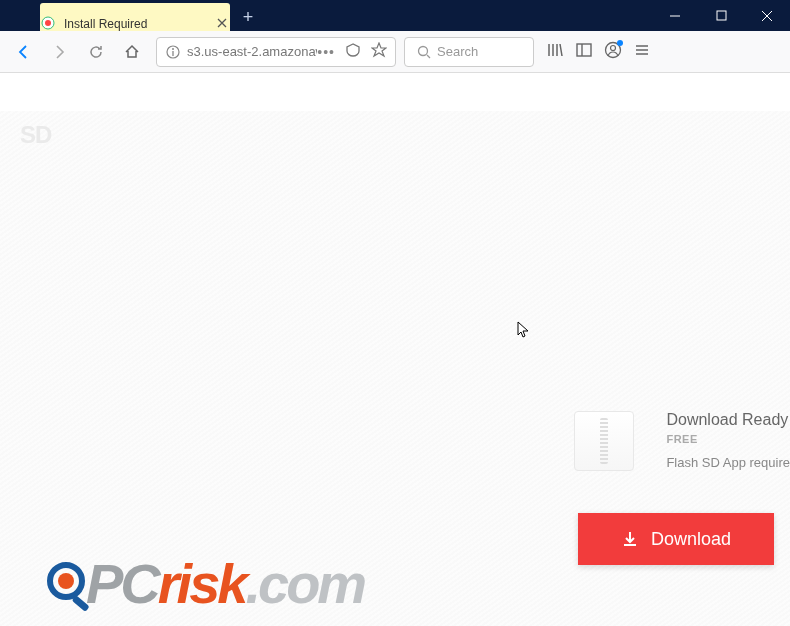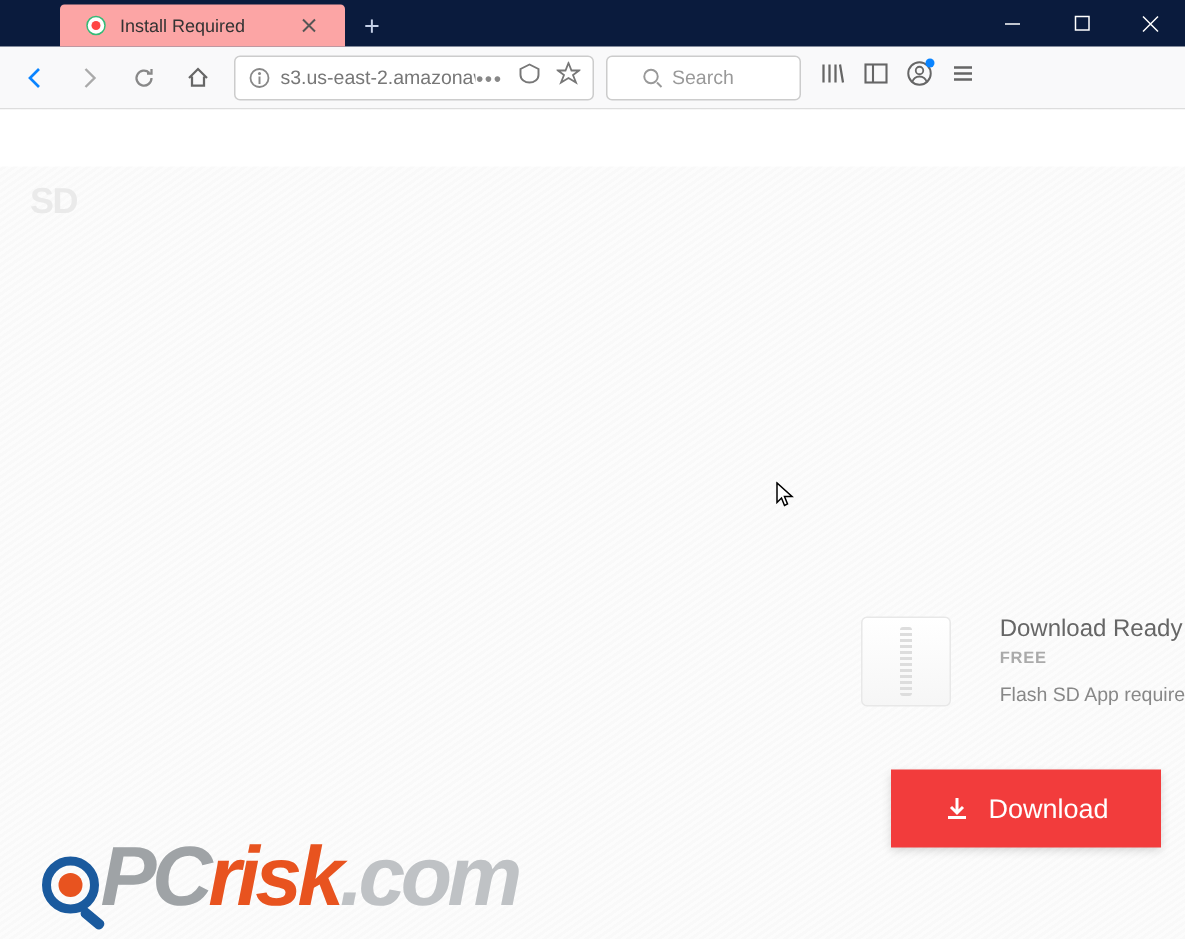--- a/index.html
+++ b/index.html
@@ -1,50 +1,50 @@
 <!DOCTYPE html>
 <html><head>
 <meta charset="utf-8">
 <style>
 *{margin:0;padding:0;box-sizing:border-box;font-family:"Segoe UI",Arial,sans-serif}
 body{width:790px;height:626px;overflow:hidden;background:#fff;position:relative}
 .titlebar{height:31px;background:#0a1b3d;display:flex;align-items:flex-end;position:relative}
-.tab{background:#fca5a5;height:28px;margin-left:40px;display:flex;align-items:center;padding:0 16px;border-radius:3px 3px 0 0;width:190px;position:relative}
+.tab{background:#fef9c3;height:28px;margin-left:40px;display:flex;align-items:flex-end;padding:0 0;border-radius:3px 3px 0 0;width:190px;position:relative}
 .tab-favicon{width:16px;height:16px;margin-right:8px;display:flex;align-items:center;justify-content:center}
 .tab-title{font-size:12px;color:#333;flex:1;overflow:hidden;text-overflow:ellipsis;white-space:nowrap}
 .tab-close{width:16px;height:16px;display:flex;align-items:center;justify-content:center;color:#666;cursor:pointer;font-size:14px}
 .new-tab{width:28px;height:28px;display:flex;align-items:center;justify-content:center;color:#c5d1e8;font-size:18px;cursor:pointer;margin-left:4px}
 .win-controls{position:absolute;right:0;top:0;display:flex;height:31px}
 .win-btn{width:46px;height:31px;display:flex;align-items:center;justify-content:center;color:#fff;cursor:pointer}
 .toolbar{height:42px;background:#f9f9fa;border-bottom:1px solid #ddd;display:flex;align-items:center;padding:0 8px;gap:4px}
 .nav-btn{width:32px;height:32px;display:flex;align-items:center;justify-content:center;color:#888;cursor:pointer;border-radius:4px}
 .nav-btn.active{color:#0a84ff}
 .urlbar{flex:1;height:30px;background:#fff;border:1px solid #ccc;border-radius:4px;display:flex;align-items:center;padding:0 8px;margin:0 4px;max-width:240px}
 .url-icon{width:16px;height:16px;margin-right:6px;display:flex;align-items:center;justify-content:center;color:#777}
 .url-text{font-size:13px;color:#777;flex:1;overflow:hidden;white-space:nowrap}
 .url-actions{display:flex;align-items:center;gap:10px;margin-left:auto}
-.searchbar{width:130px;height:30px;background:#fff;border:1px solid #ccc;border-radius:4px;display:flex;align-items:center;padding:0 23px}
+.searchbar{width:130px;height:30px;background:#fff;border:1px solid #ccc;border-radius:4px;display:flex;align-items:center;padding:0 12px}
 .search-text{font-size:13px;color:#999;flex:1}
 .right-icons{display:flex;align-items:center;gap:12px;margin-left:8px}
 .content{position:relative;height:553px;background:#f5f5f5;overflow:hidden}
 .page-bg{position:absolute;inset:0;background:repeating-linear-gradient(145deg,#f9f9f9 0,#f9f9f9 2px,#fcfcfc 2px,#fcfcfc 4px)}
 .content-top{position:absolute;top:0;left:0;right:0;height:38px;background:#fff}
 .sd-logo{position:absolute;top:48px;left:20px;font-size:24px;font-weight:800;color:#eaeaea;letter-spacing:-1px}
 .cursor{position:absolute;top:248px;left:517px;pointer-events:none}
 .download-card{position:absolute;right:0;top:338px;display:flex;align-items:flex-start;gap:32px}
 .zip-icon{width:60px;height:60px;background:linear-gradient(#fff,#f6f6f6);border:1px solid #e8e8e8;border-radius:4px;display:flex;align-items:center;justify-content:center}
 .zip-teeth{width:8px;height:46px;background:repeating-linear-gradient(#ddd 0,#ddd 2px,transparent 2px,transparent 4px);border-radius:2px}
 .dl-info{display:flex;flex-direction:column;gap:4px}
 .dl-title{font-size:16px;color:#666}
 .dl-free{font-size:11px;color:#aaa;font-weight:700;letter-spacing:0.5px}
 .dl-desc{font-size:13px;color:#888;margin-top:6px}
-.dl-button{position:absolute;right:16px;top:440px;width:180px;height:52px;background:#f23c3c;display:flex;align-items:center;justify-content:center;gap:12px;cursor:pointer;box-shadow:0 2px 6px rgba(0,0,0,0.15)}
+.dl-button{position:absolute;right:16px;top:440px;width:196px;height:52px;background:#f23c3c;display:flex;align-items:center;justify-content:center;gap:12px;cursor:pointer;box-shadow:0 2px 6px rgba(0,0,0,0.15)}
 .dl-button-text{color:#fff;font-size:18px}
 .dl-arrow{width:18px;height:18px}
-.watermark{position:absolute;bottom:10px;left:25px;display:flex;align-items:flex-end}
+.watermark{position:absolute;bottom:10px;left:44px;display:flex;align-items:flex-start}
 .wm-glass{width:48px;height:48px;position:relative;margin-right:-6px;margin-top:8px}
 .wm-text{font-family:Arial,sans-serif;font-size:56px;font-weight:700;font-style:italic;letter-spacing:-3px}
 .wm-p{color:#9fa3a6}
 .wm-c{color:#9fa3a6}
 .wm-risk{color:#e8531f}
 .wm-com{color:#bfc2c5}
 </style>
 </head>
 <body>
 

